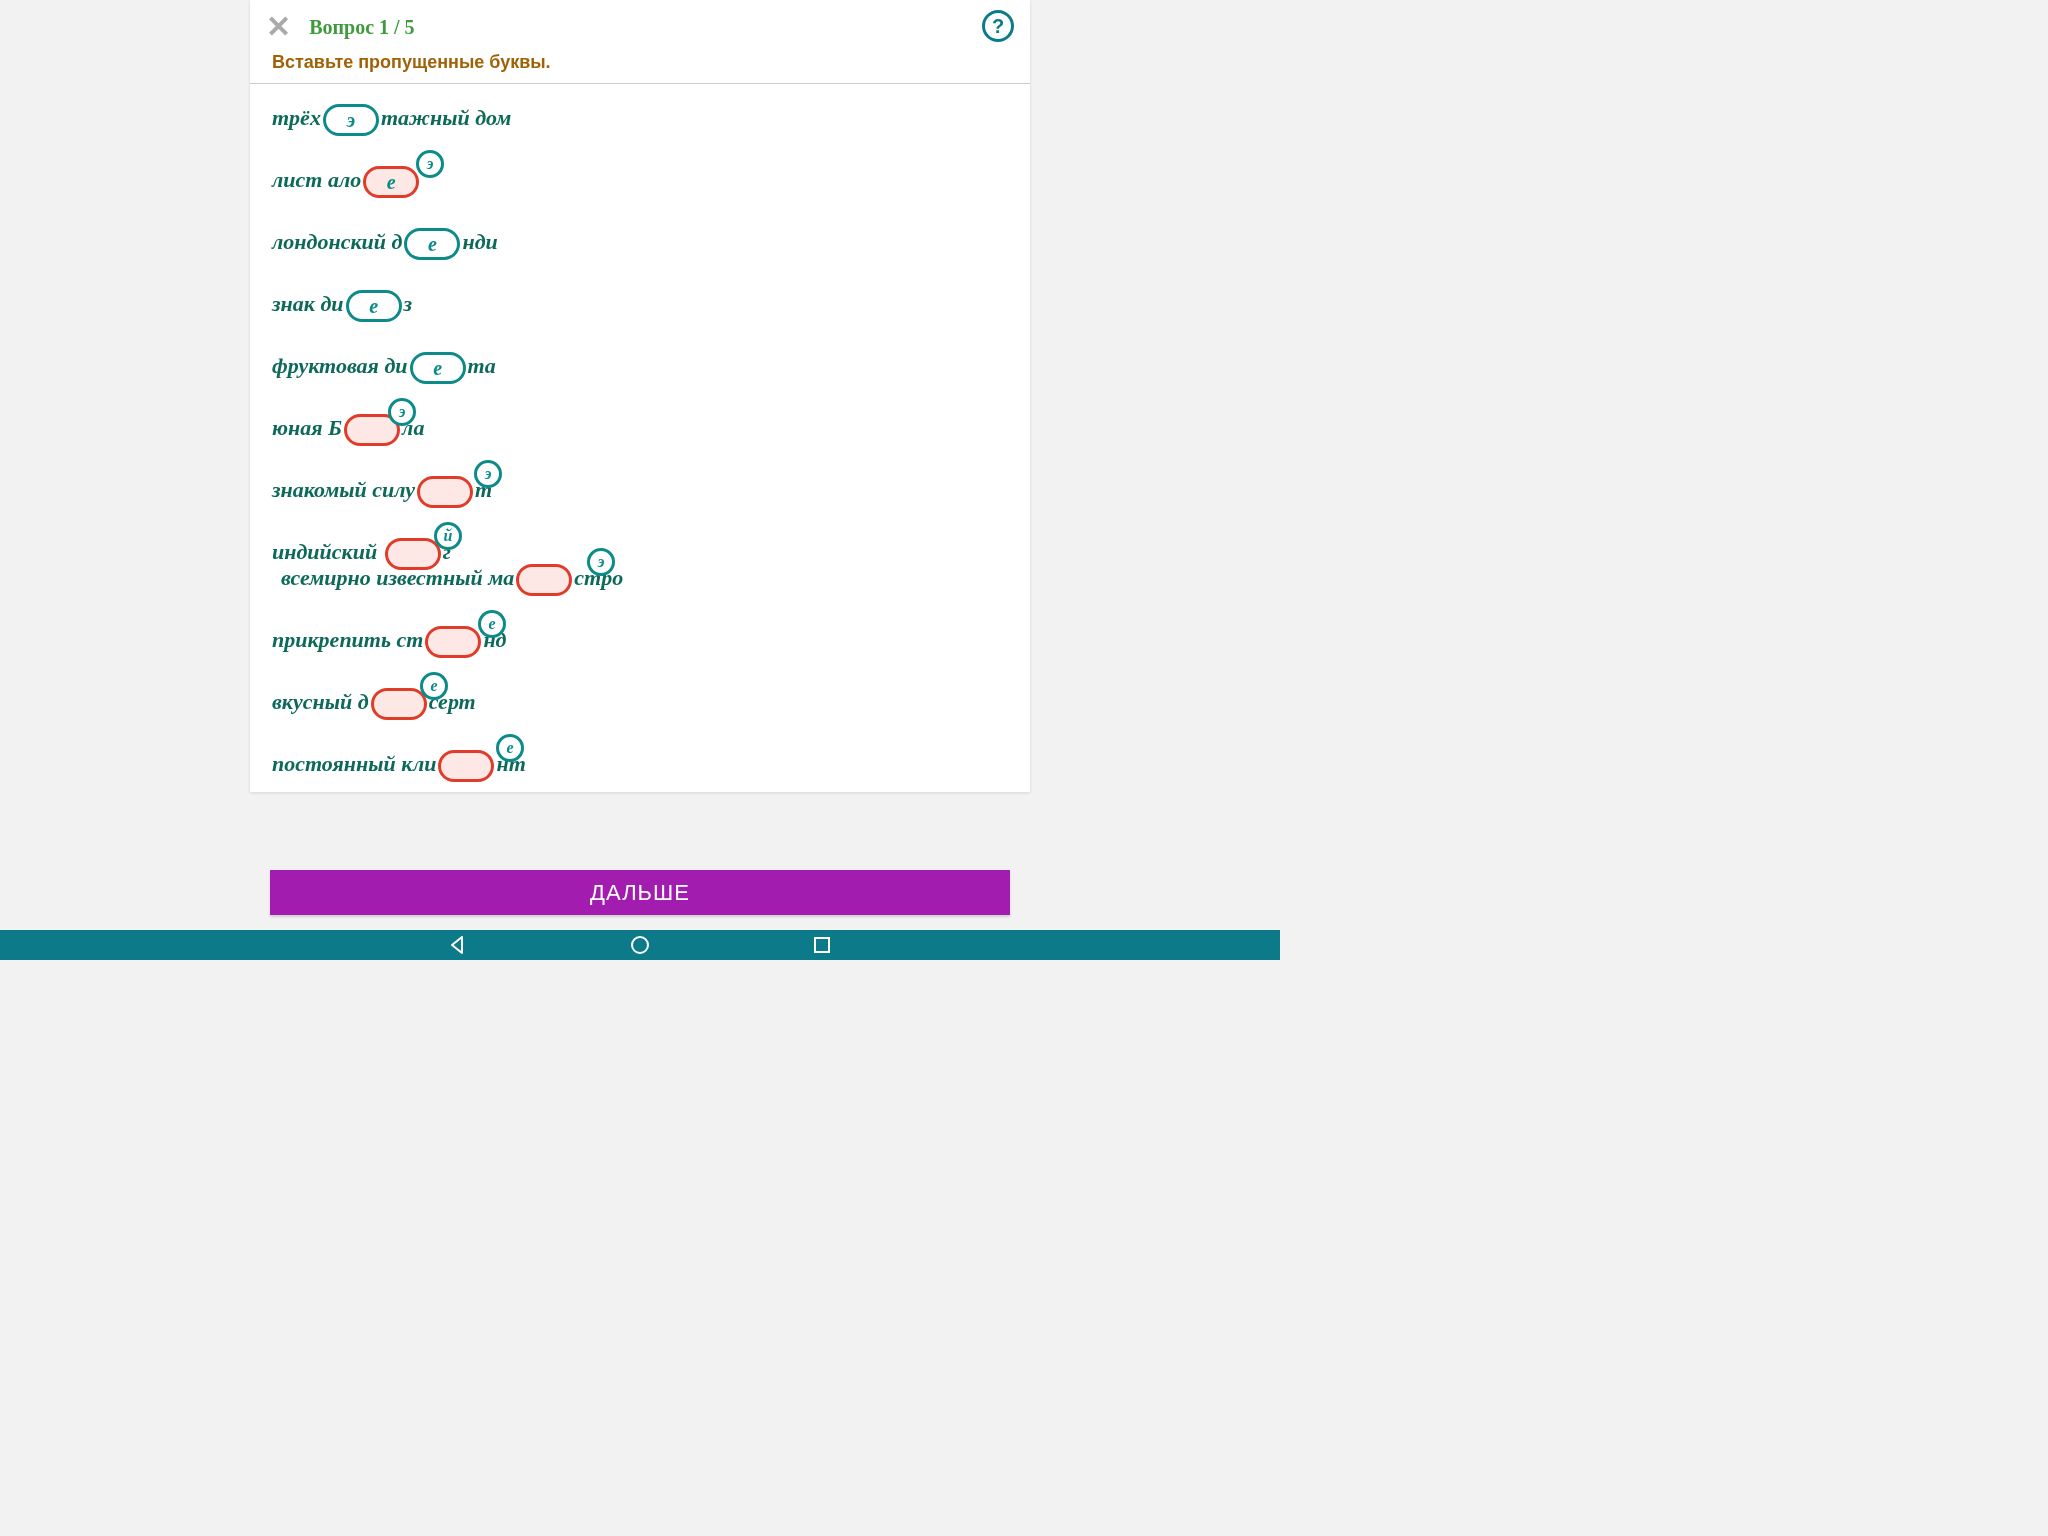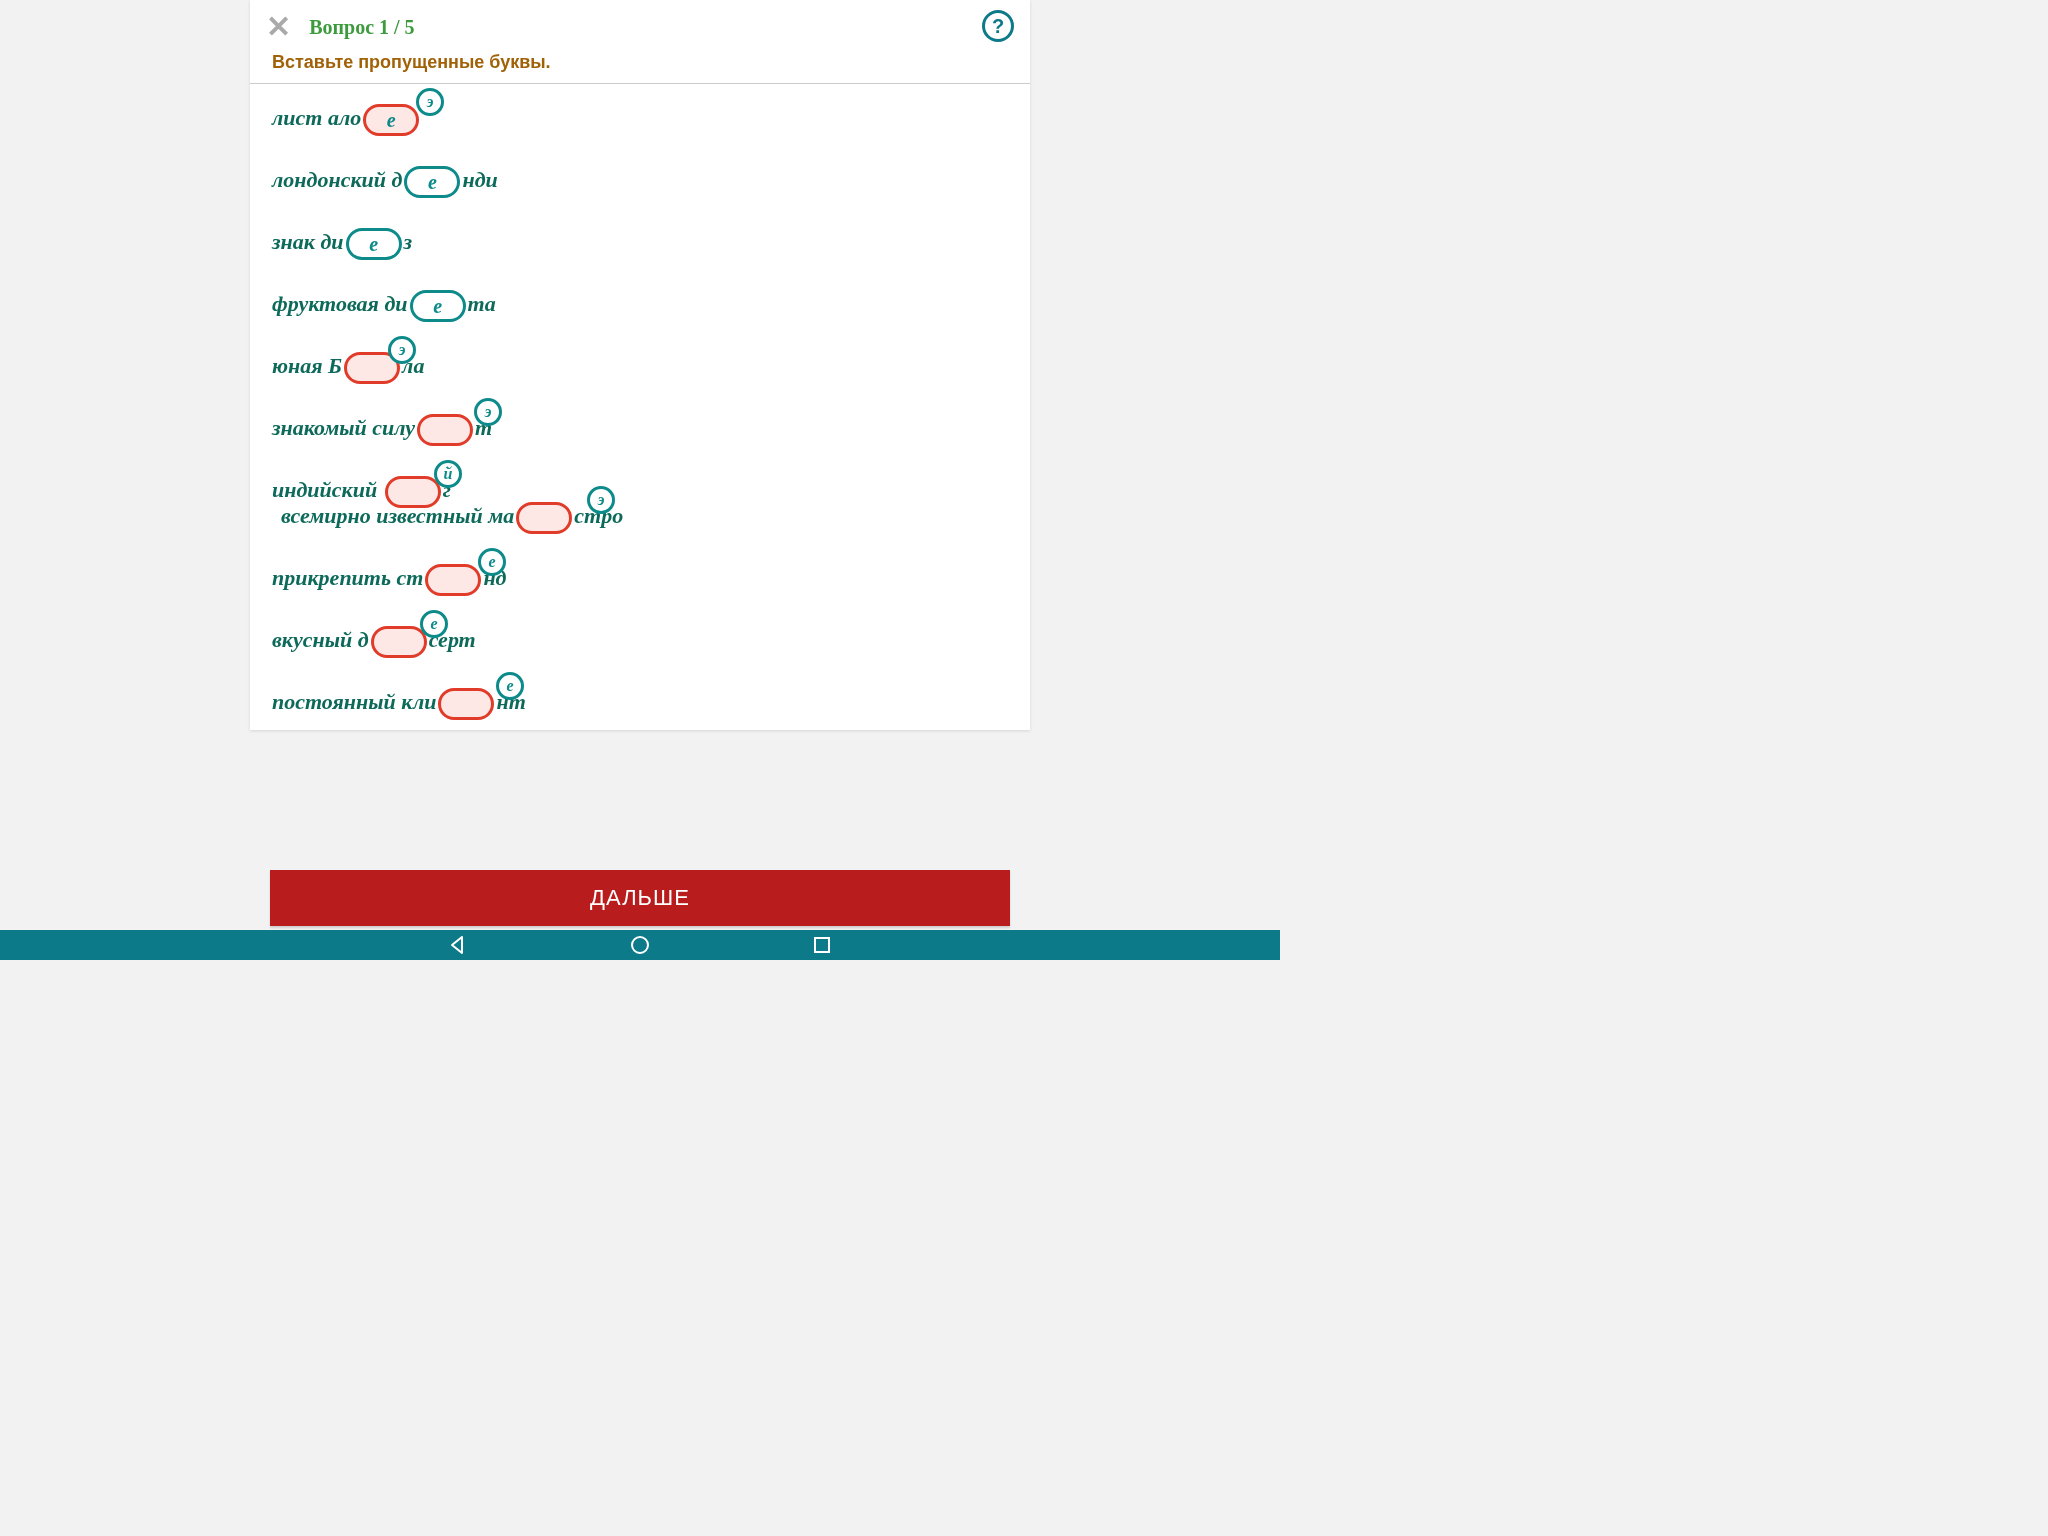--- a/index.html
+++ b/index.html
@@ -120,22 +120,22 @@
     display: flex;
     align-items: center;
     justify-content: center;
     top: -16px;
   }
   .next-btn {
     position: absolute;
     left: 270px;
     top: 870px;
     width: 740px;
-    height: 56px;
-    background: #b91c1c;
+    height: 45px;
+    background: #a21caf;
     color: #fff;
     font-family: Arial, sans-serif;
     font-weight: 500;
     font-size: 22px;
     letter-spacing: 1px;
     border: none;
     cursor: pointer;
     box-shadow: 0 2px 2px rgba(0,0,0,0.15);
   }
   .navbar {
@@ -165,20 +165,21 @@
 
 <div class="card">
   <div class="header">
     <span class="close-icon">✕</span>
     <span class="title">Вопрос 1 / 5</span>
     <span class="help-icon">?</span>
   </div>
   <div class="instruction">Вставьте пропущенные буквы.</div>
   <hr class="divider">
   <div class="content" id="content">
+      <div class="line"><span>трёх</span><span class="pill correct">э</span><span>тажный дом</span></div>
       <div class="line"><span>лист ало</span><span class="pill wrong">е</span><span></span><span class="badge" style="left: 144px;">э</span></div>
       <div class="line"><span>лондонский д</span><span class="pill correct">е</span><span>нди</span></div>
       <div class="line"><span>знак ди</span><span class="pill correct">е</span><span>з</span></div>
       <div class="line"><span>фруктовая ди</span><span class="pill correct">е</span><span>та</span></div>
       <div class="line"><span>юная Б</span><span class="pill wrong empty"></span><span>ла</span><span class="badge" style="left: 116px;">э</span></div>
       <div class="line"><span>знакомый силу</span><span class="pill wrong empty"></span><span>т</span><span class="badge" style="left: 202px;">э</span></div>
       <div class="line" style="margin-bottom: 4px;"><span>индийский </span><span class="pill wrong empty"></span><span>г</span><span class="badge" style="left: 162px;">й</span></div>
       <div class="line" style="margin-top: -10px; margin-left: 9px;"><span>всемирно известный ма</span><span class="pill wrong empty"></span><span>стро</span><span class="badge" style="left: 306px;">э</span></div>
       <div class="line"><span>прикрепить ст</span><span class="pill wrong empty"></span><span>нд</span><span class="badge" style="left: 206px;">е</span></div>
       <div class="line"><span>вкусный д</span><span class="pill wrong empty"></span><span>серт</span><span class="badge" style="left: 148px;">е</span></div>

